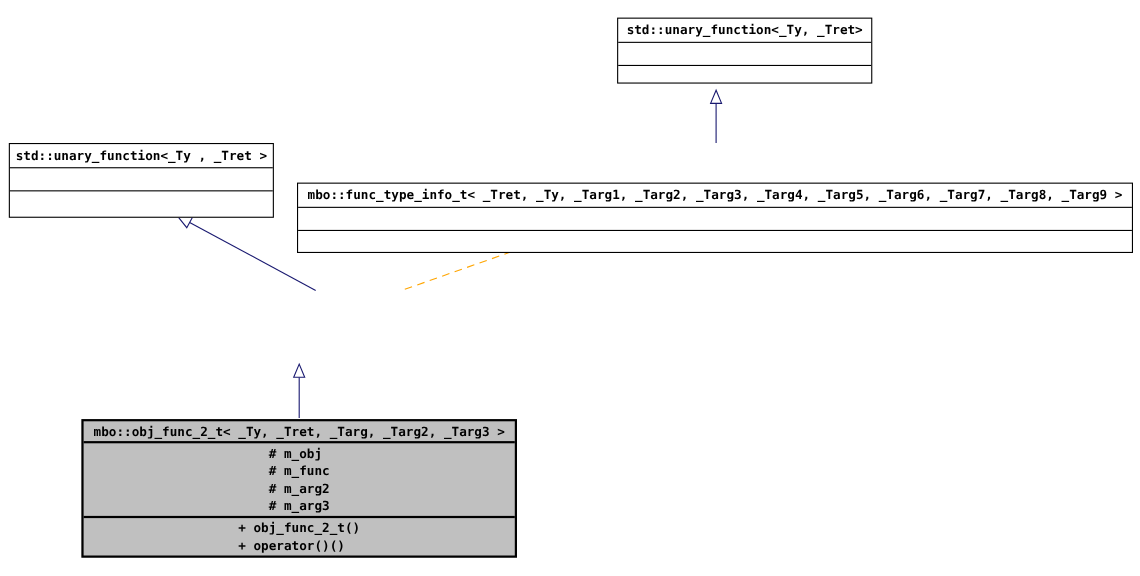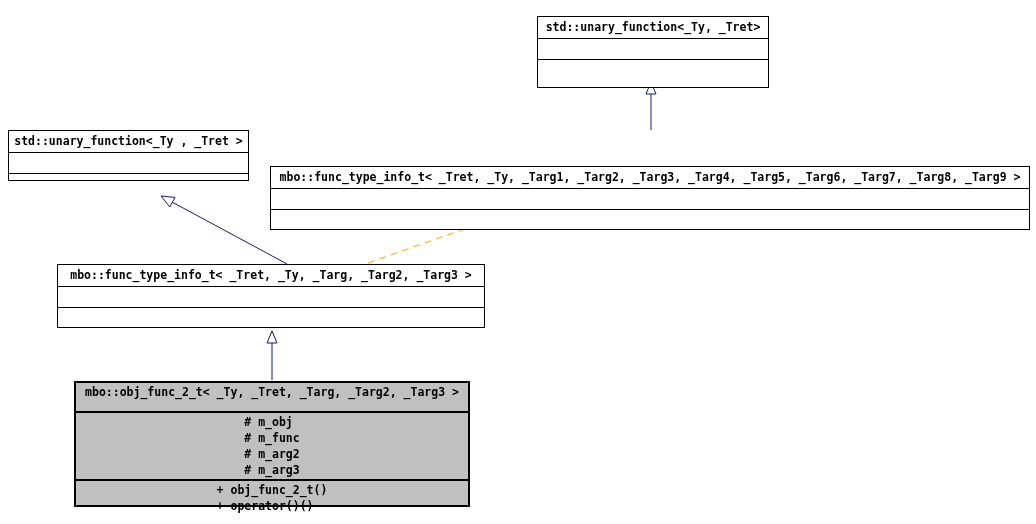--- a/index.html
+++ b/index.html
@@ -43,21 +43,21 @@
     border-top: 1px solid #000000;
   }
   
   .gnode {
     position: absolute;
     box-sizing: border-box;
     border: 2px solid #000000;
     background: #c0c0c0;
   }
   .gnode .gtitle {
-    height: 28px;
+    height: 18px;
     line-height: 18px;
     text-align: center;
     white-space: nowrap;
     overflow: hidden;
   }
   .gnode .gcomp {
     border-top: 2px solid #000000;
     padding: 1px 12px;
     text-align: center;
   }
@@ -98,43 +98,38 @@
       <line x1="272" y1="380" x2="272" y2="343"></line>
       <polygon points="272,331 267,343 277,343" fill="#ffffff"></polygon>
     </g>
 
     <g>
       <line x1="368" y1="263" x2="547" y2="200" stroke="#ffa500" stroke-dasharray="7 5" fill="none"></line>
       <polygon points="560,196 546.9,206.9 542.9,195.7" fill="#ffa500" stroke="none"></polygon>
     </g>
   </svg>
 
-  <div class="cnode" style="left:537px; top:16px; width:232px; height:72px;">
+  <div class="cnode" style="left:561px; top:16px; width:232px; height:60px;">
     <div class="ctitle">std::unary_function&lt;_Ty, _Tret&gt;</div>
     <div class="ccomp"></div>
     <div class="ccomp"></div>
   </div>
 
-  <div class="cnode" style="left:8px; top:130px; width:241px; height:51px;">
+  <div class="cnode" style="left:8px; top:130px; width:241px; height:68px;">
     <div class="ctitle">std::unary_function&lt;_Ty , _Tret &gt;</div>
     <div class="ccomp"></div>
     <div class="ccomp"></div>
   </div>
 
   <div class="cnode" style="left:270px; top:130px; width:760px; height:64px;margin-top:36px;">
     <div class="ctitle">mbo::func_type_info_t&lt; _Tret, _Ty, _Targ1, _Targ2, _Targ3, _Targ4, _Targ5, _Targ6, _Targ7, _Targ8, _Targ9 &gt;</div>
     <div class="ccomp"></div>
     <div class="ccomp"></div>
   </div>
 
-  <div class="cnode" style="left:57px; top:264px; width:428px; height:64px;">
-    <div class="ctitle">mbo::func_type_info_t&lt; _Tret, _Ty, _Targ, _Targ2, _Targ3 &gt;</div>
-    <div class="ccomp"></div>
-    <div class="ccomp"></div>
-  </div>
 
 
   <div class="gnode" style="left:74px; top:381px; width:396px; height:126px;">
     <div class="gtitle">mbo::obj_func_2_t&lt; _Ty, _Tret, _Targ, _Targ2, _Targ3 &gt;</div>
     <div class="gcomp">
       <div class="gblock">
         <div class="mrow"># m_obj</div>
         <div class="mrow"># m_func</div>
         <div class="mrow"># m_arg2</div>
         <div class="mrow"># m_arg3</div>

